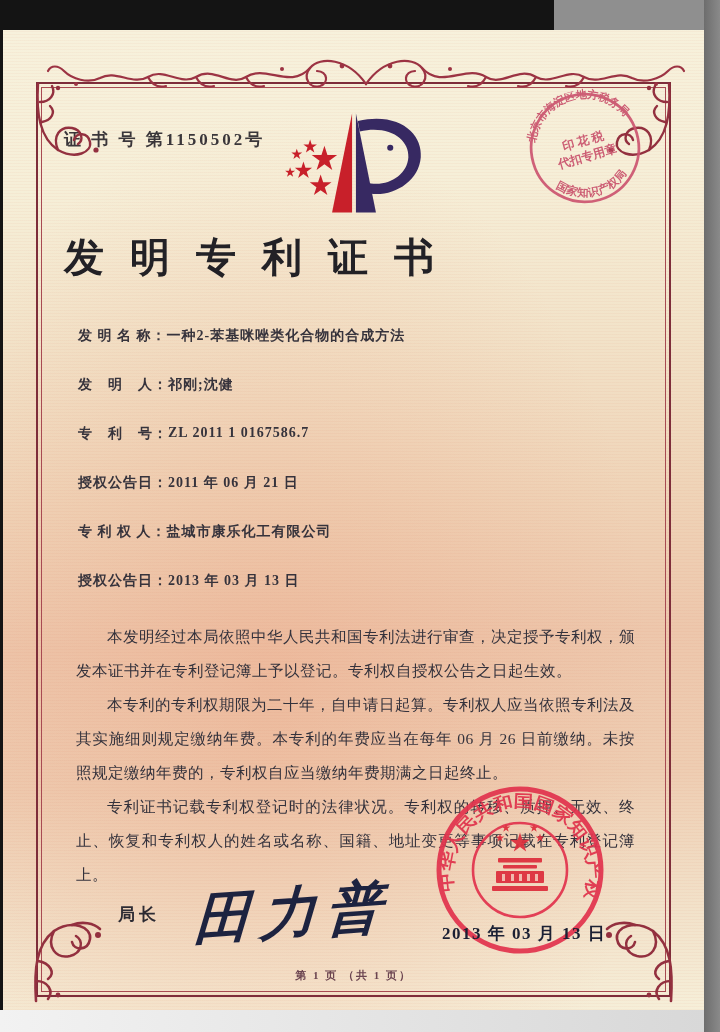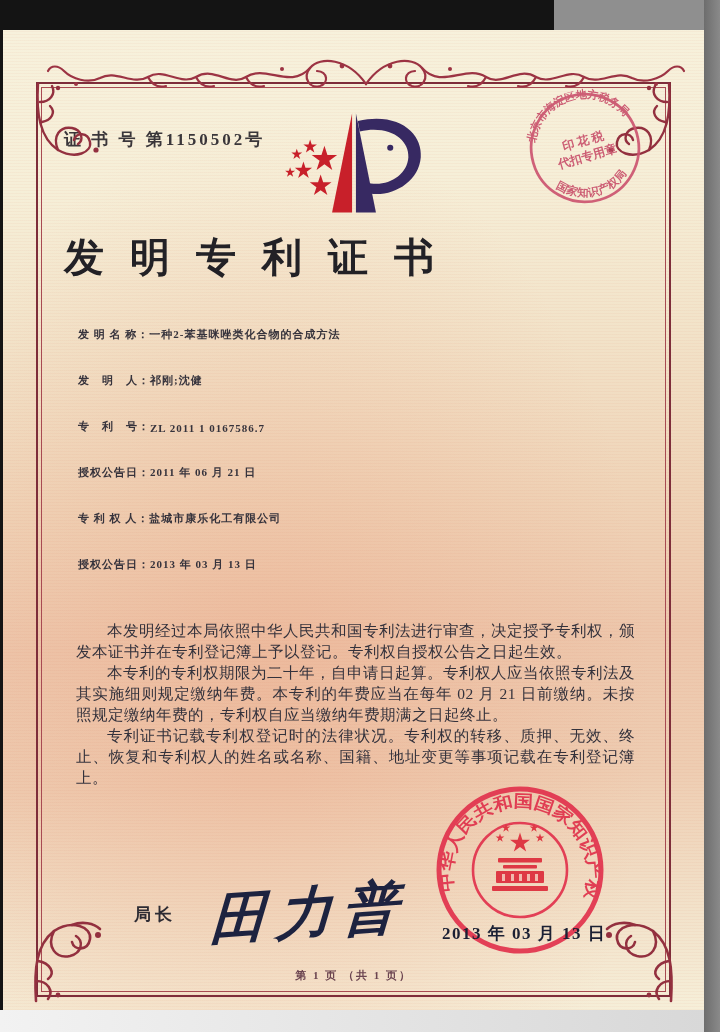--- a/index.html
+++ b/index.html
@@ -20,26 +20,26 @@
   .corner{position:absolute;width:86px;height:86px;color:#93303f;z-index:3;}
   .c-tl{left:-8px;top:-8px;}
   .c-tr{right:-8px;top:-8px;transform:scaleX(-1);}
   .c-bl{left:-10px;bottom:-10px;transform:scaleY(-1);}
   .c-br{right:-10px;bottom:-10px;transform:scale(-1,-1);}
   .cert-no{position:absolute;left:26px;top:44px;font-size:17px;letter-spacing:3px;color:#3a363a;font-weight:600;}
   .logo{position:absolute;left:50%;top:16px;transform:translateX(-50%);width:160px;height:124px;}
   .title{position:absolute;left:0;right:0;top:146px;text-align:left;font-size:40px;font-weight:bold;
          letter-spacing:26px;text-indent:26px;color:#222126;}
   .fields{position:absolute;left:40px;right:36px;top:243px;}
-  .field{display:flex;margin-bottom:31px;font-size:11px;color:#36333c;font-weight:600;letter-spacing:1px;align-items:flex-end;}
+  .field{display:flex;margin-bottom:31px;font-size:14px;color:#36333c;font-weight:600;letter-spacing:1px;}
   .field .lbl{white-space:pre;}
-  .paras{position:absolute;left:38px;right:34px;top:536px;font-size:15.5px;line-height:21px;
+  .paras{position:absolute;left:38px;right:34px;top:536px;font-size:15.5px;line-height:34px;
          color:#34323c;text-align:justify;letter-spacing:0.5px;font-weight:500;}
   .paras p{margin:0;text-indent:2em;}
-  .sig{position:absolute;left:96px;top:792px;display:flex;align-items:center;}
+  .sig{position:absolute;left:80px;top:792px;display:flex;align-items:center;}
   .sig-title{font-size:17px;font-weight:bold;color:#2d2b33;letter-spacing:4px;}
   .sig-name{margin-left:34px;font-family:"DejaVu Serif", serif;font-style:italic;font-weight:bold;
             font-size:56px;color:#1d2340;letter-spacing:10px;transform:rotate(-4deg) skewX(-7deg);}
   .tax-seal{position:absolute;right:26px;top:6px;width:116px;height:116px;transform:rotate(-16deg);opacity:0.92;z-index:4;}
   .sipo-seal{position:absolute;left:396px;top:700px;width:172px;height:172px;opacity:0.93;z-index:4;}
   .issue-date{position:absolute;left:404px;top:838px;font-size:17px;font-weight:bold;letter-spacing:1.5px;
               color:#1b2034;z-index:5;}
   .footer{position:absolute;left:0;right:0;top:884px;text-align:center;font-size:11px;
           letter-spacing:2px;color:#6b4450;font-weight:600;}
   svg{display:block;}
@@ -174,21 +174,21 @@
           <span class="val">盐城市康乐化工有限公司</span>
         </div>
         <div class="field">
           <span class="lbl">授权公告日：</span>
           <span class="val">2013 年 03 月 13 日</span>
         </div>
       </div>
 
       <div class="paras">
         <p>本发明经过本局依照中华人民共和国专利法进行审查，决定授予专利权，颁发本证书并在专利登记簿上予以登记。专利权自授权公告之日起生效。</p>
-        <p>本专利的专利权期限为二十年，自申请日起算。专利权人应当依照专利法及其实施细则规定缴纳年费。本专利的年费应当在每年 02 月 21 日前缴纳。未按照规定缴纳年费的，专利权自应当缴纳年费期满之日起终止。</p>
+        <p>本专利的专利权期限为二十年，自申请日起算。专利权人应当依照专利法及其实施细则规定缴纳年费。本专利的年费应当在每年 06 月 26 日前缴纳。未按照规定缴纳年费的，专利权自应当缴纳年费期满之日起终止。</p>
         <p>专利证书记载专利权登记时的法律状况。专利权的转移、质押、无效、终止、恢复和专利权人的姓名或名称、国籍、地址变更等事项记载在专利登记簿上。</p>
       </div>
 
       <div class="sig">
         <span class="sig-title">局长</span>
         <span class="sig-name">田力普</span>
       </div>
 
       <svg class="sipo-seal" viewBox="0 0 172 172">
         <defs>

